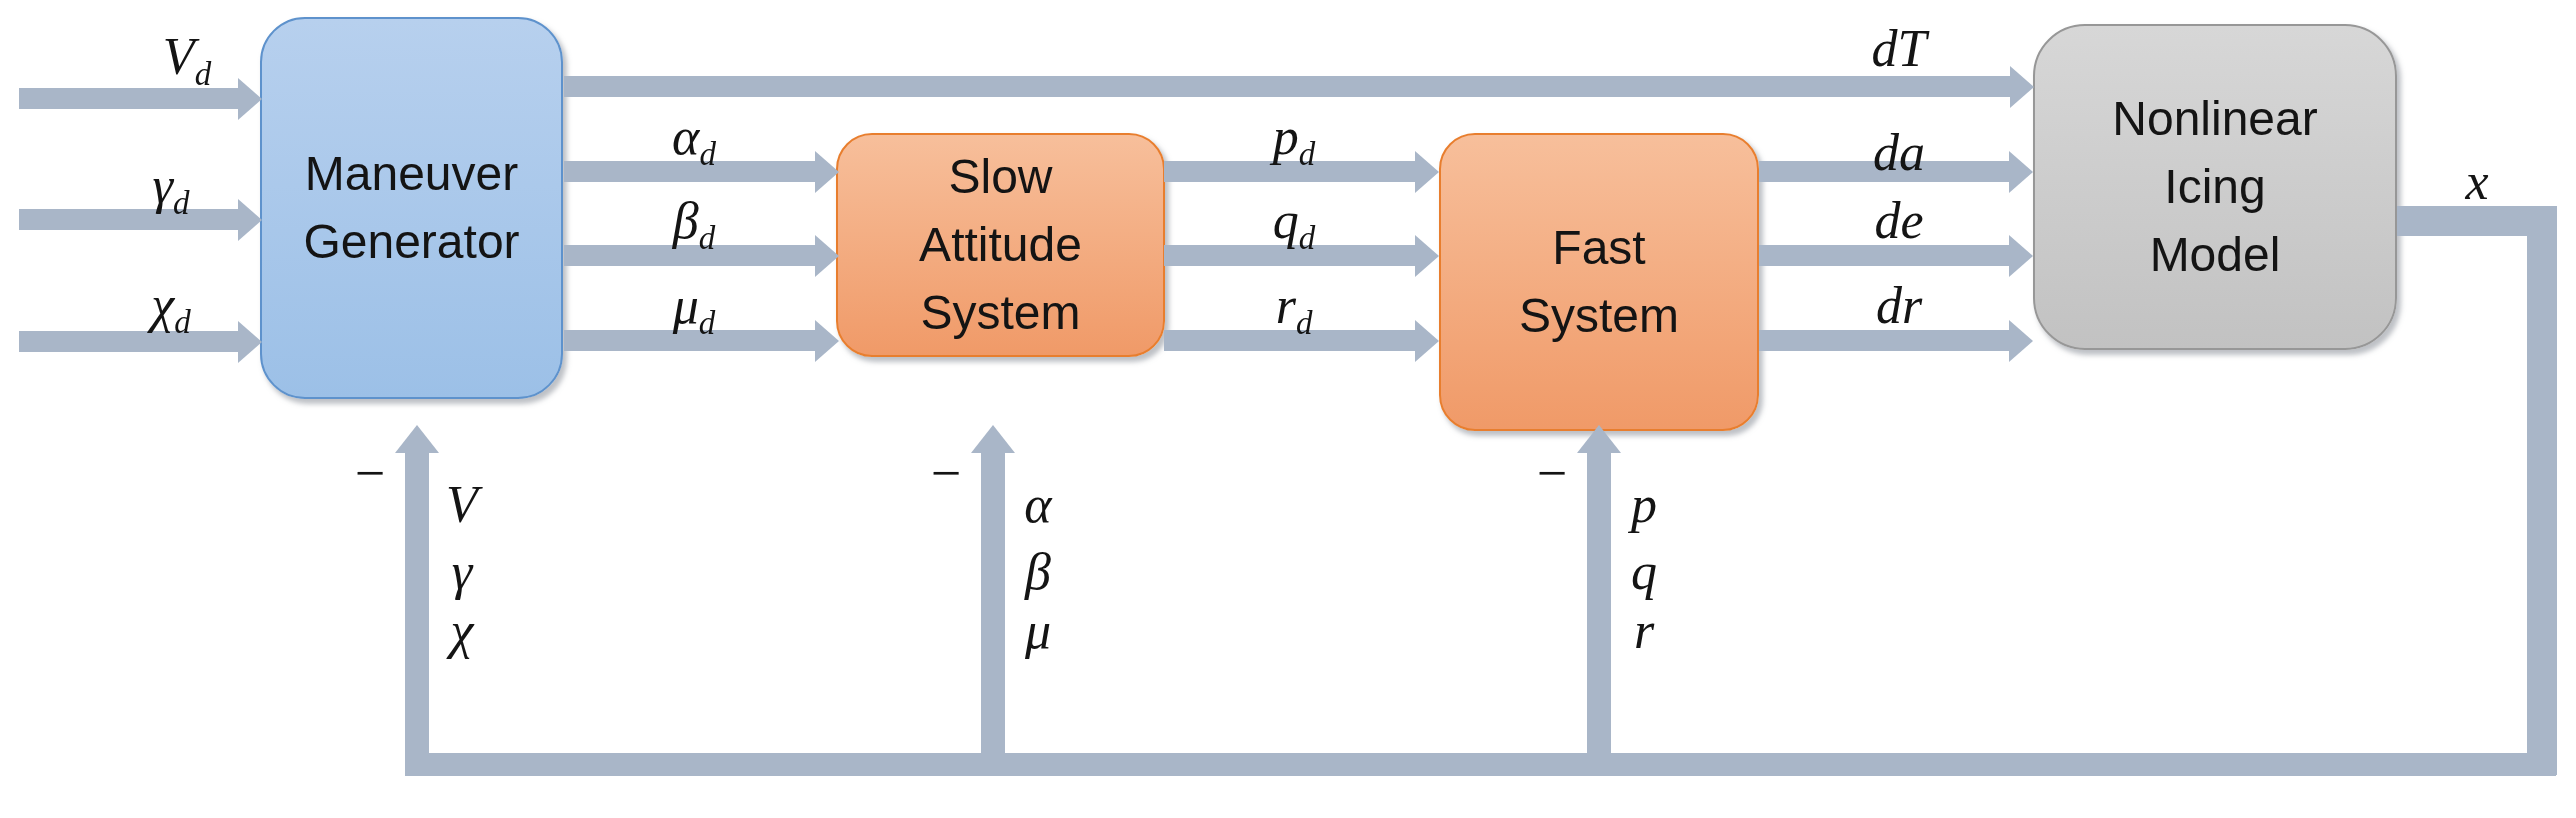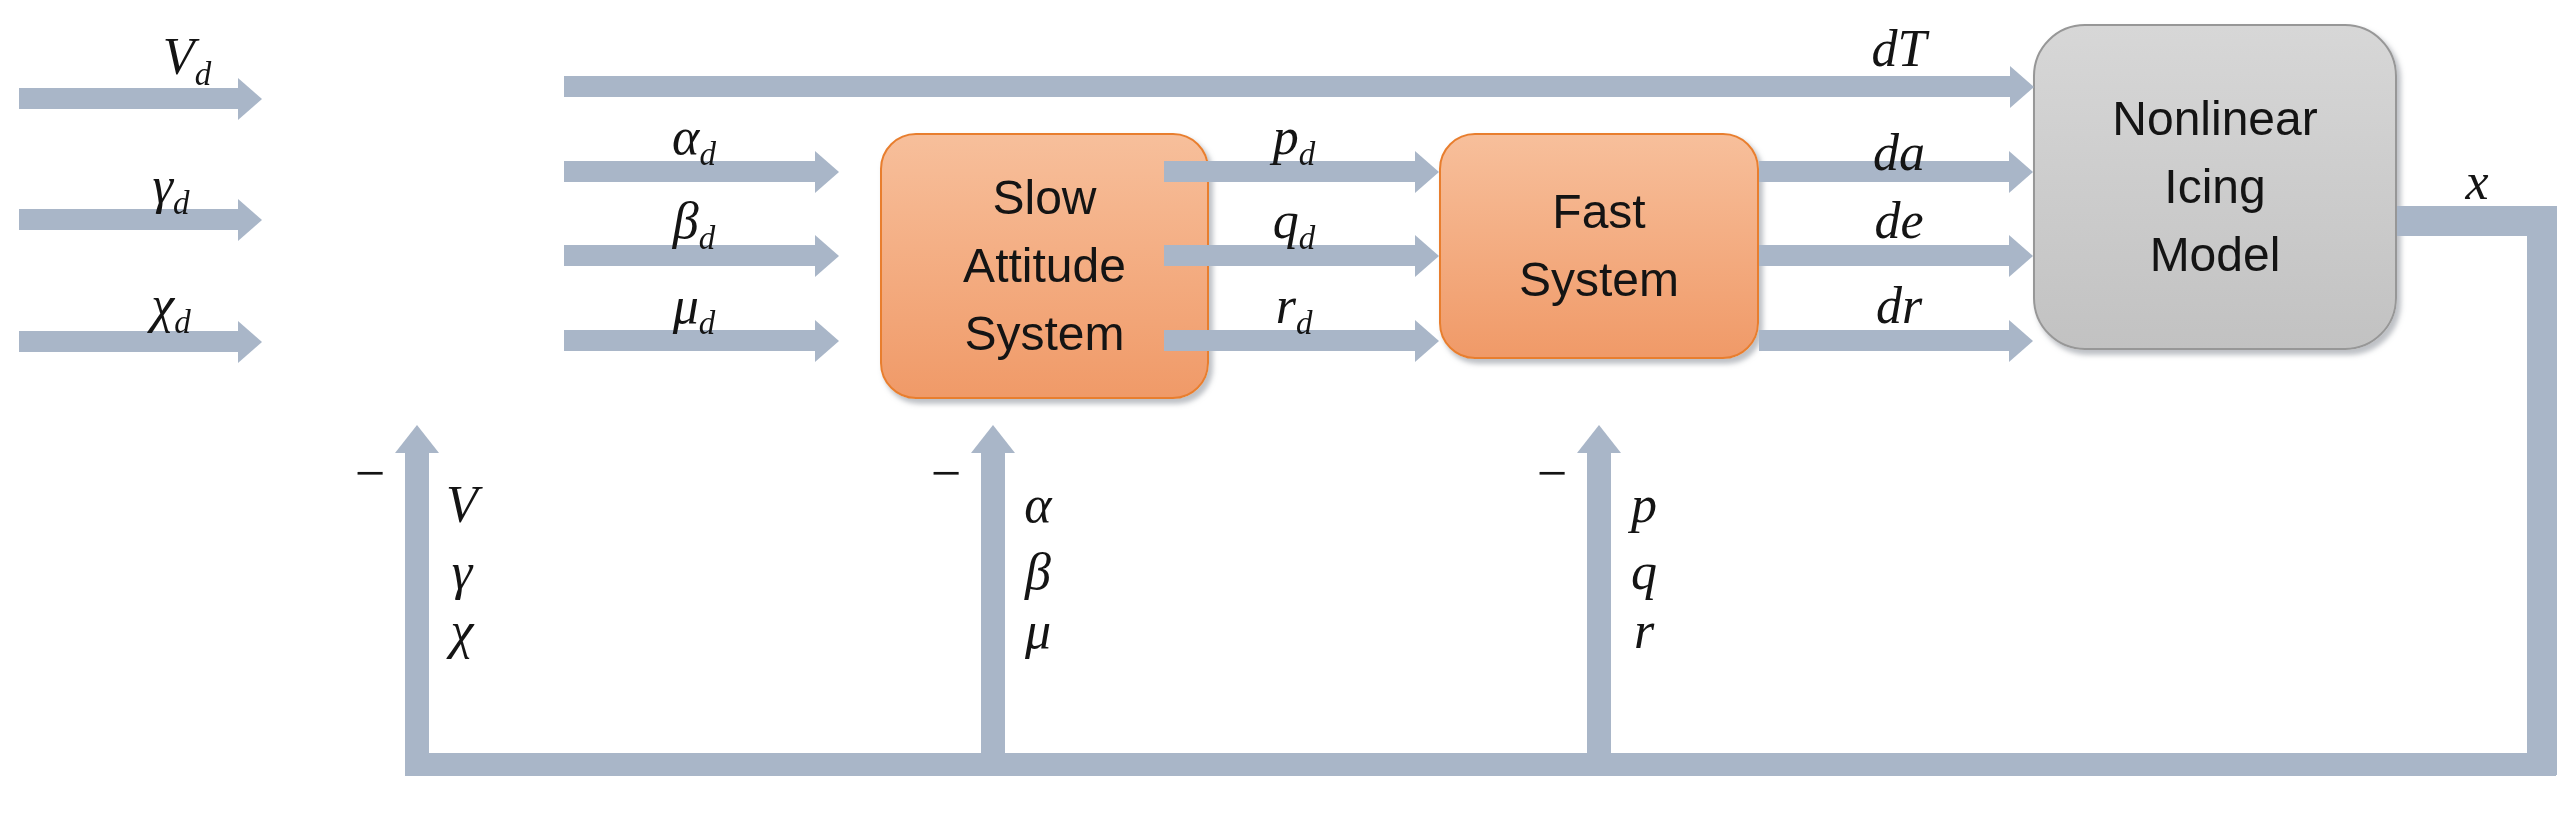--- a/index.html
+++ b/index.html
@@ -56,28 +56,32 @@
       color:var(--text,#141414);white-space:nowrap;line-height:1;}
   .ml sub{font-size:33px;font-style:italic;line-height:0;}
   .minus{position:absolute;transform:translate(-50%,-50%);
          font-family:"Liberation Serif",serif;font-size:54px;color:var(--text,#141414);line-height:1;}
 </style>
 </head>
 <body>
 
 <div class="canvas">
 
+  <div class="block block-blue" style="left:260px;top:17.3px;width:303px;height:382px;">
+    <div class="bline">Maneuver</div>
+    <div class="bline">Generator</div>
+  </div>
 
-  <div class="block block-orange" style="left:880px;top:133px;width:329px;height:266px;">
+  <div class="block block-orange" style="left:836px;top:133px;width:329px;height:224px;">
     <div class="bline">Slow</div>
     <div class="bline">Attitude</div>
     <div class="bline">System</div>
   </div>
 
-  <div class="block block-orange" style="left:1439px;top:133px;width:320px;height:226px;">
+  <div class="block block-orange" style="left:1439px;top:133px;width:320px;height:298px;">
     <div class="bline">Fast</div>
     <div class="bline">System</div>
   </div>
 
   <div class="block block-gray" style="left:2033px;top:24px;width:364px;height:326px;">
     <div class="bline">Nonlinear</div>
     <div class="bline">Icing</div>
     <div class="bline">Model</div>
   </div>
 

